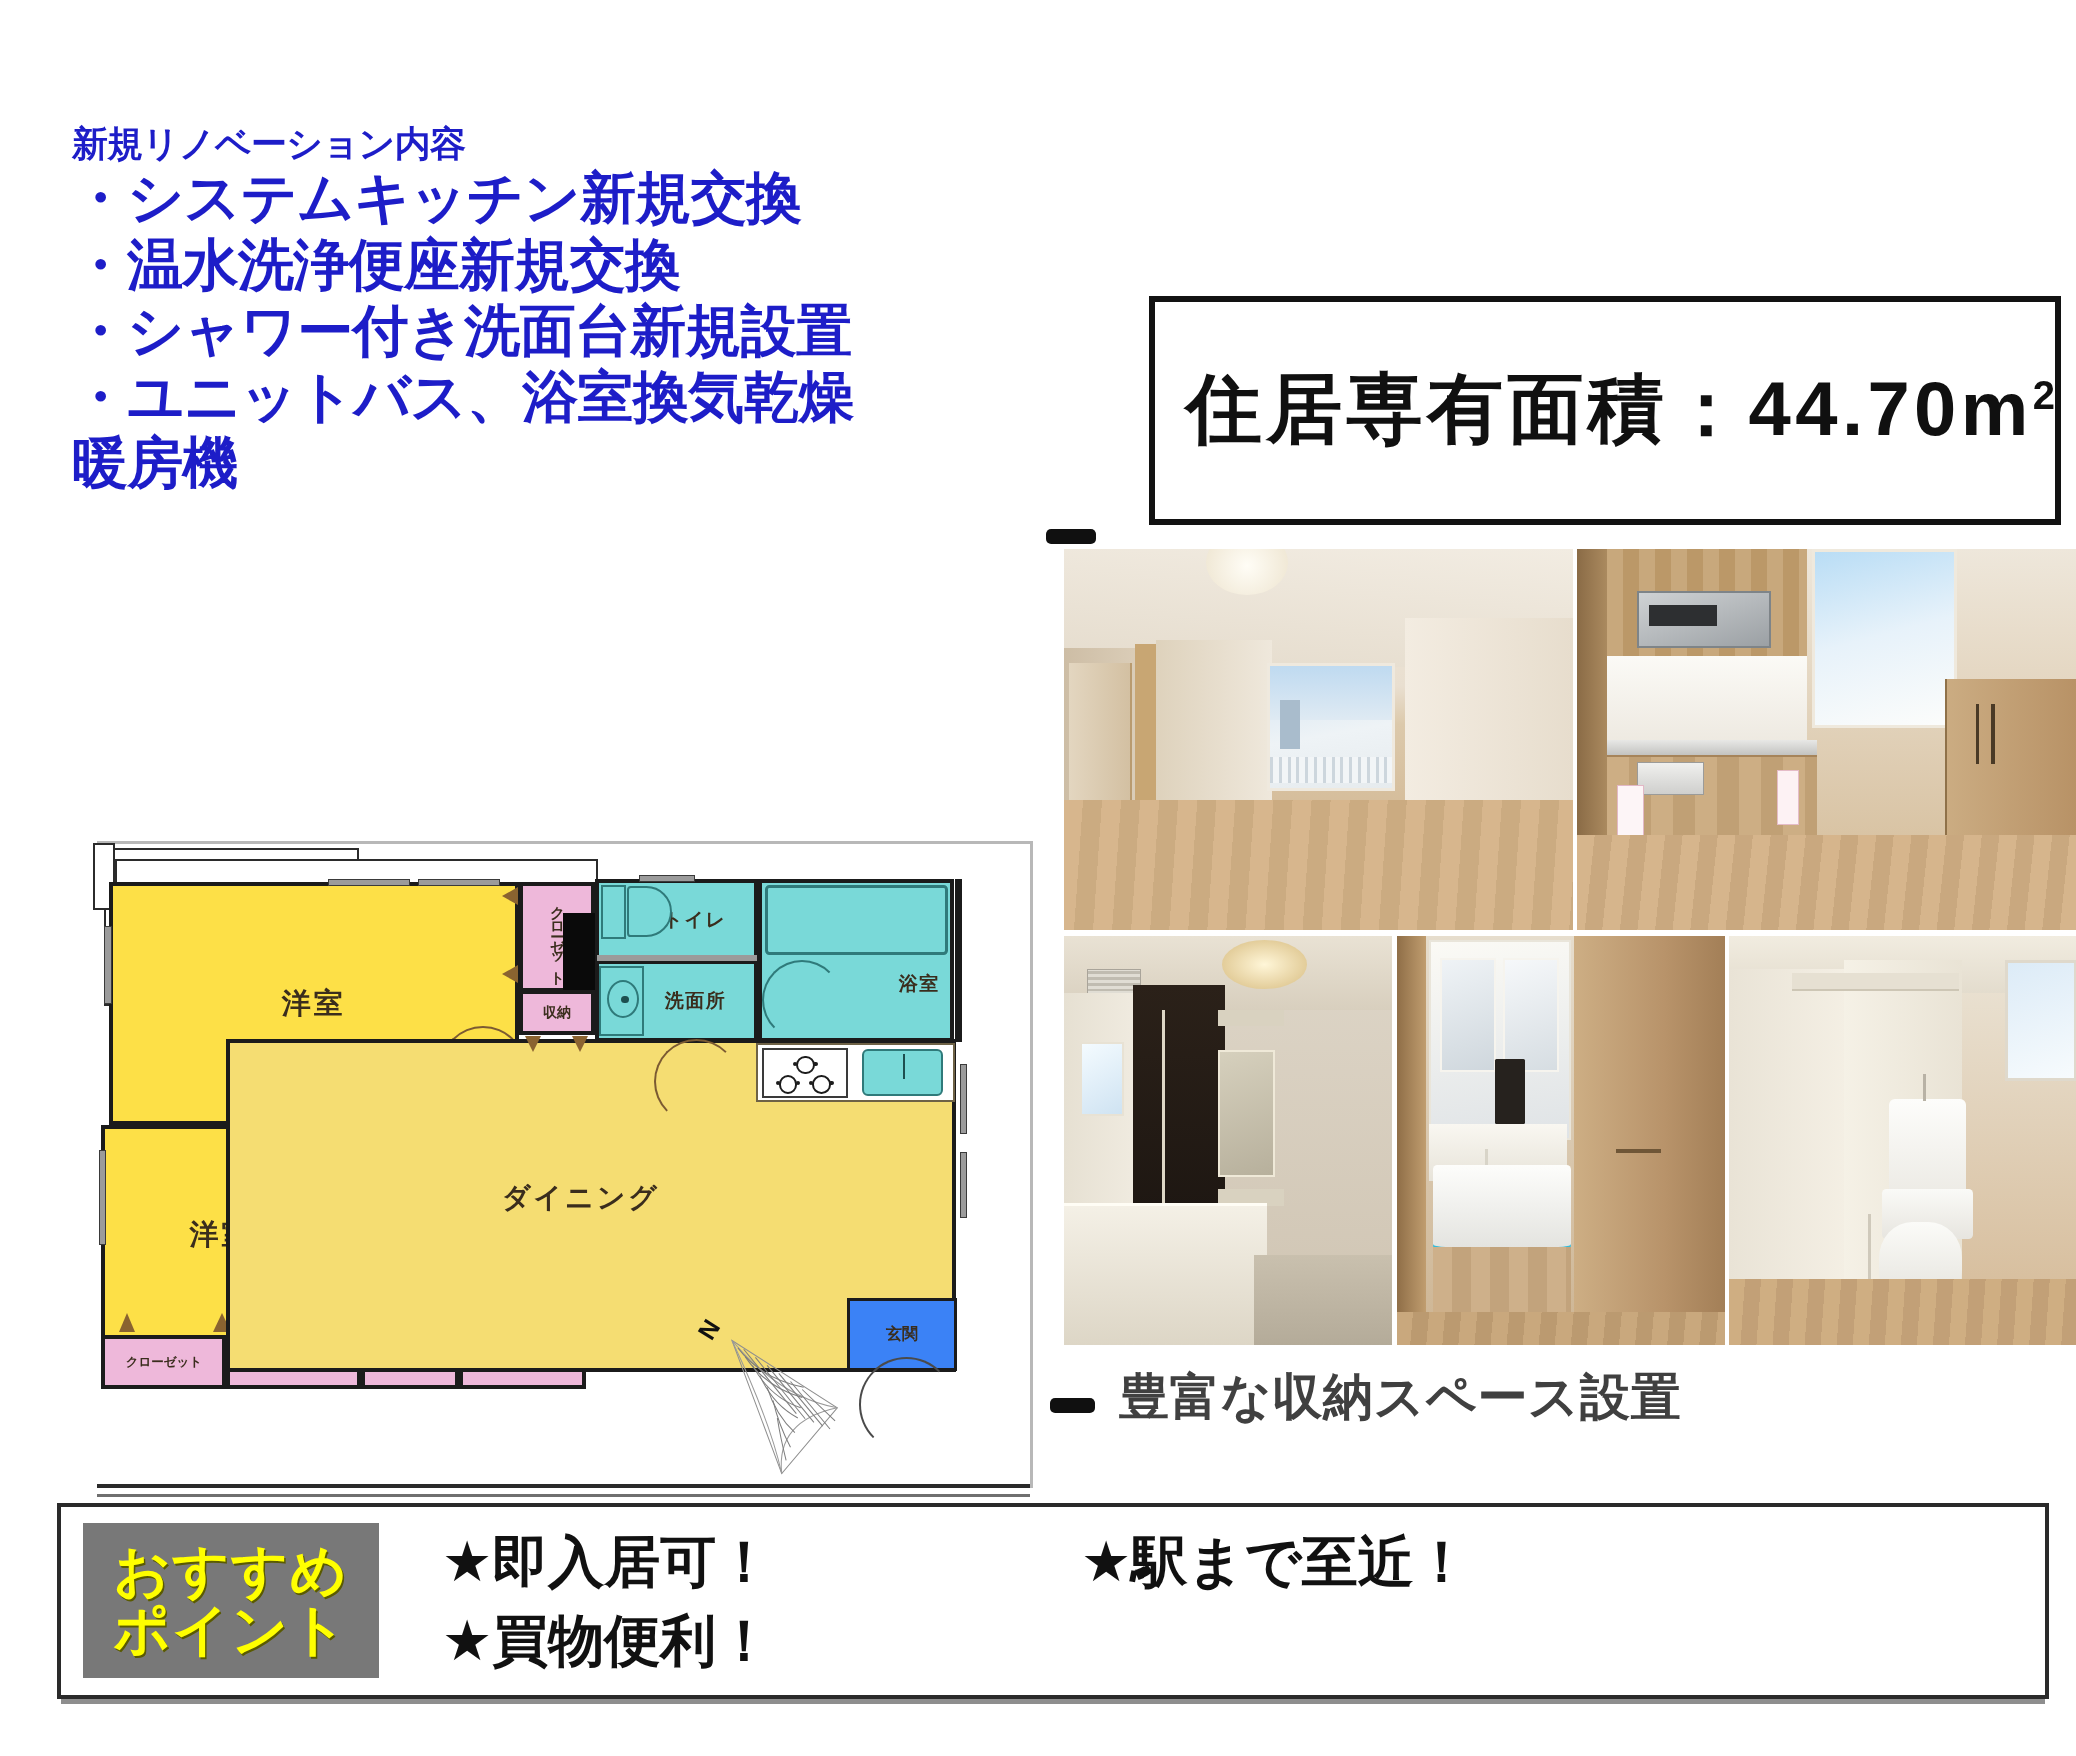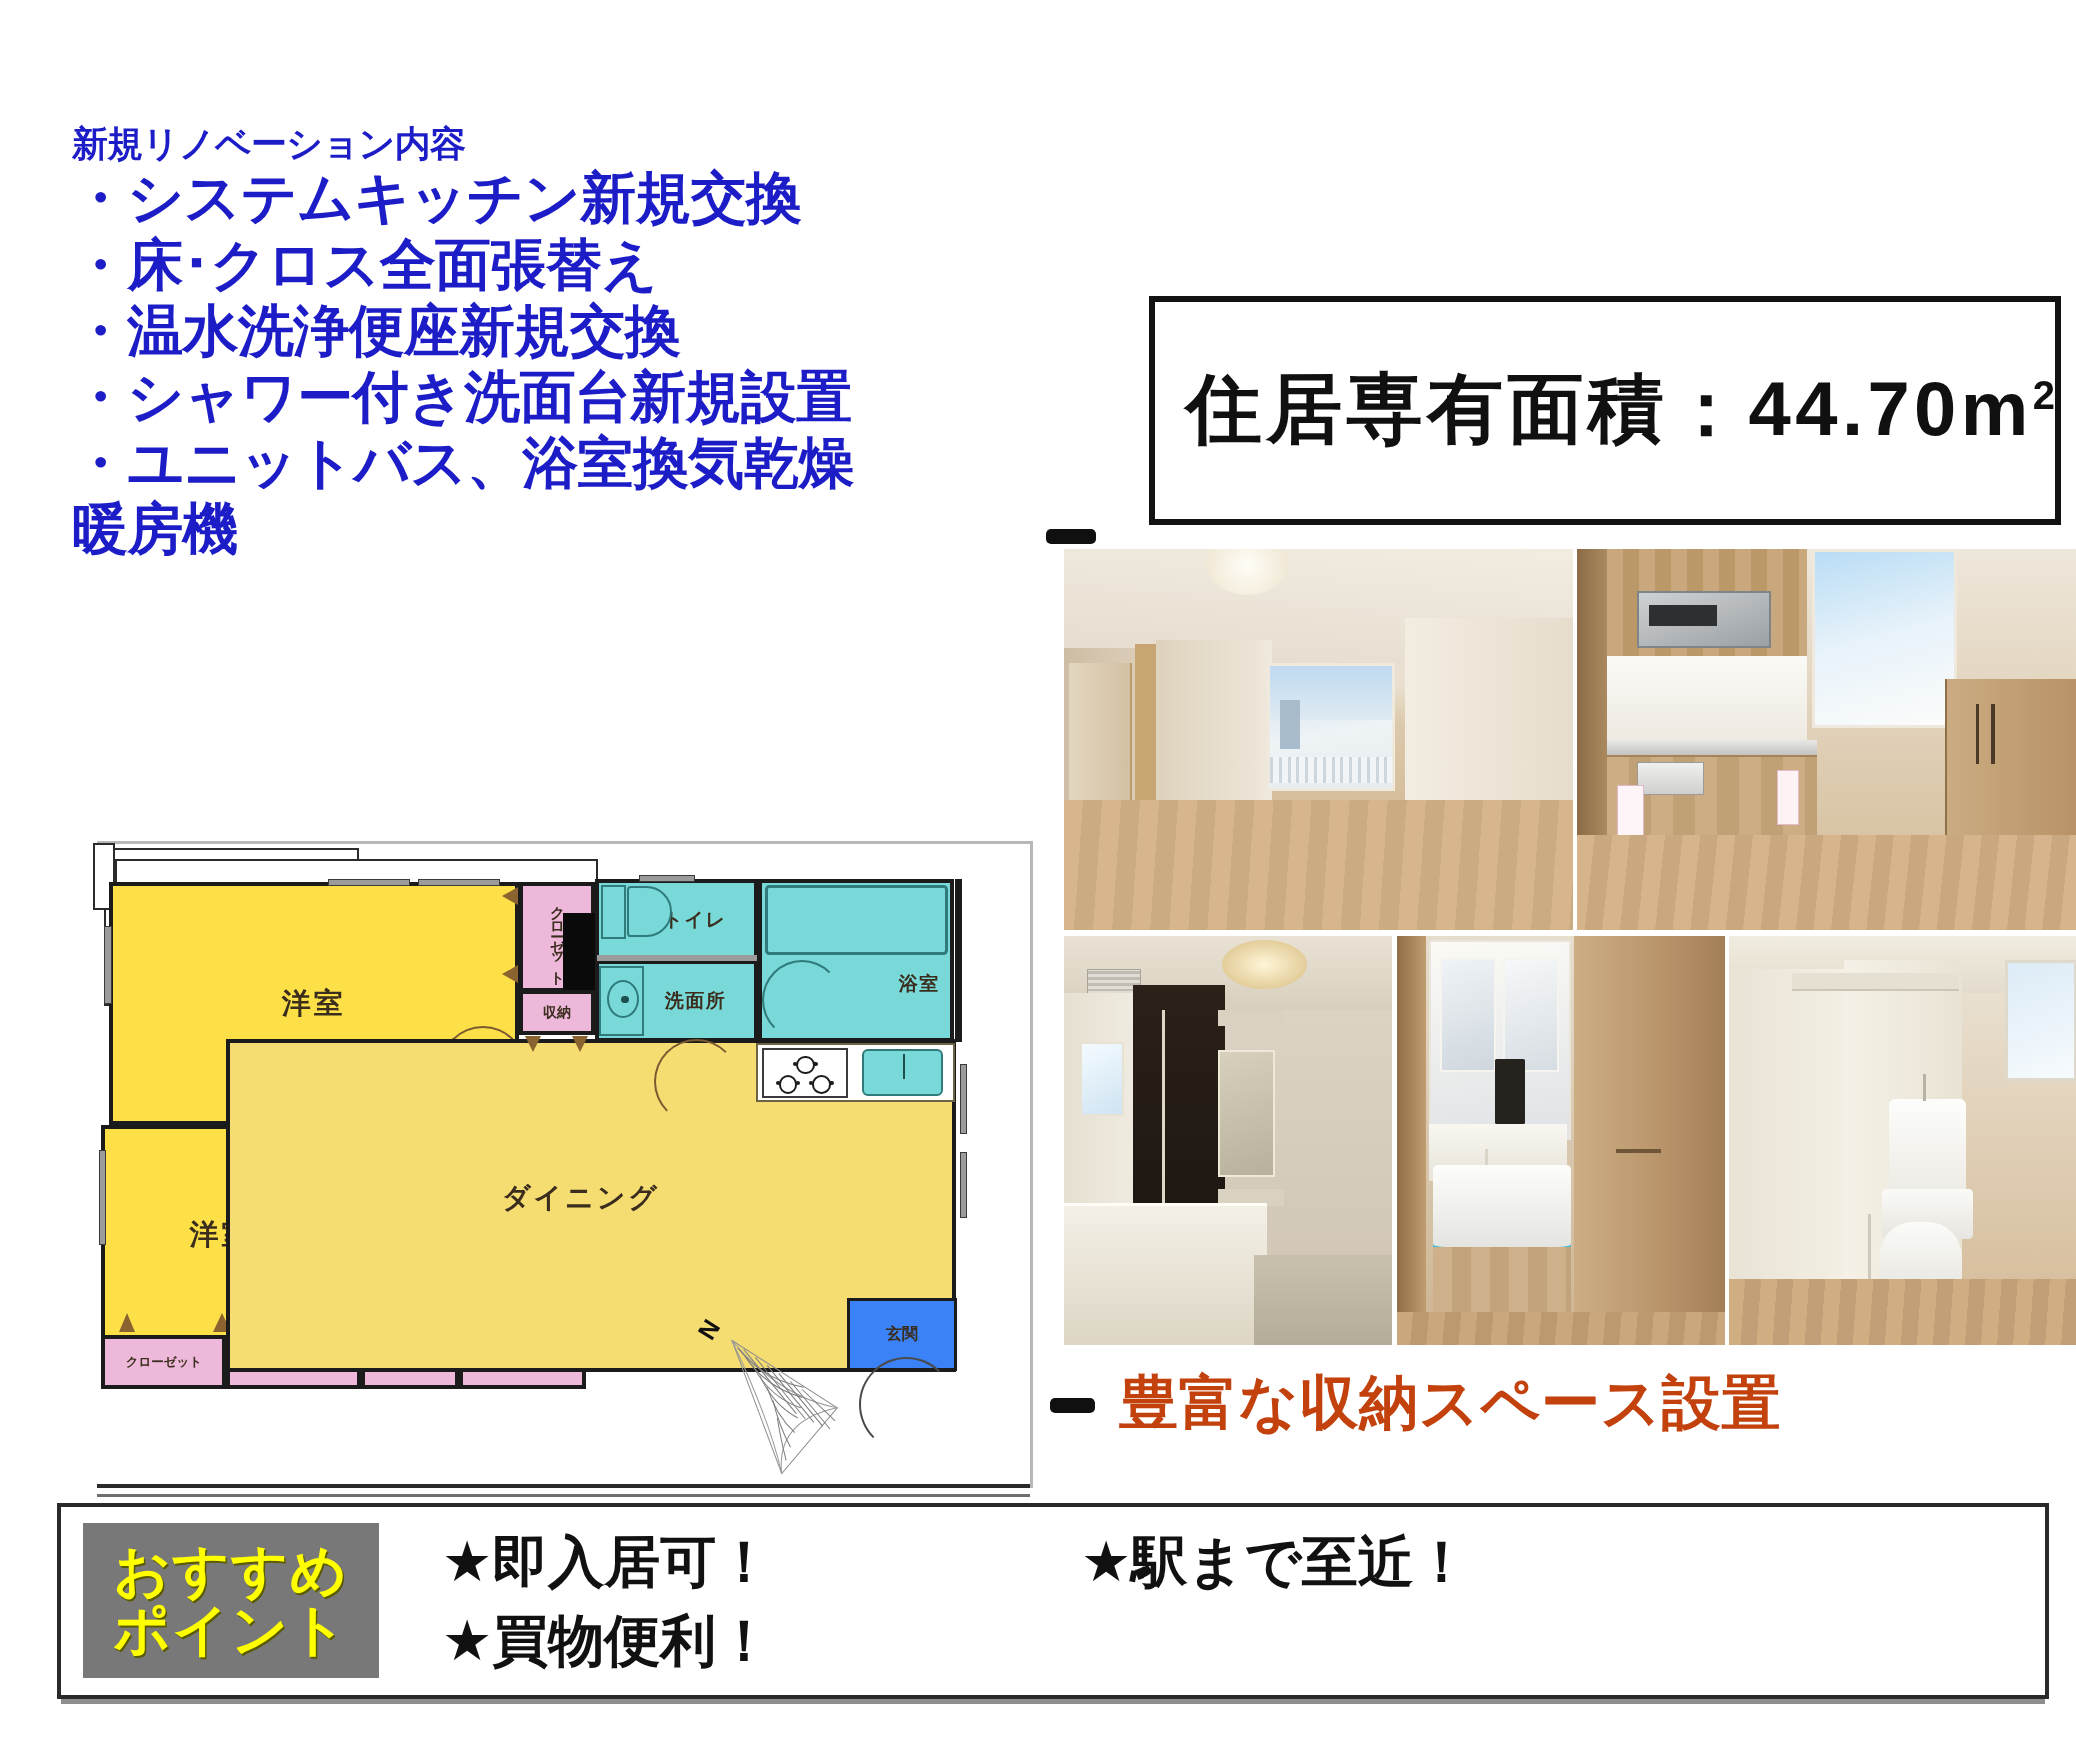--- a/index.html
+++ b/index.html
@@ -181,21 +181,21 @@
     background:linear-gradient(180deg,#fafaf7,#e7e5df);border-radius:4.4px;}
   .p5 .bowl{position:absolute;left:43%;top:70%;width:24%;height:22%;
     background:linear-gradient(180deg,#fbfbf8,#e2e0d9);border-radius:40% 40% 46% 46%;}
   .p5 .stick{position:absolute;left:40%;top:68%;width:2.9px;height:16%;background:#cfc9bb;}
   .p5 .floor{position:absolute;left:0;bottom:0;width:100%;height:16%;
     background:repeating-linear-gradient(94deg,#cfae82 0 16px,#c2a077 16px 32px);}
 
   
   #green-caption{
     position:absolute;left:1119px;top:1364px;width:879px;
-    color:#c2410c;font-weight:bold;font-size:59px;letter-spacing:0.7px;
+    color:#404040;font-weight:bold;font-size:50px;letter-spacing:0.7px;
     white-space:nowrap;
   }
 
   
   #plan-frame{
     position:absolute;left:97px;top:841px;width:936px;height:647px;
     background:#ffffff;border-top:3.7px solid #b8b8b8;border-right:3.7px solid #b8b8b8;
     box-sizing:border-box;
   }
   #plan-frame .pf-bottom{position:absolute;left:0;bottom:0;width:100%;height:3.7px;background:#2a2a2a;}
@@ -275,21 +275,20 @@
   .pt-col .pt{font-size:56px;font-weight:bold;color:#111;line-height:1.42;white-space:nowrap;}
   #pt-col-1{left:381px;}
   #pt-col-2{left:1020px;}
 </style>
 </head>
 <body>
 
 <div id="reno-block">
   <div class="reno-title">新規リノベーション内容</div>
   <div class="reno-line">・システムキッチン新規交換</div>
-  <div class="reno-line">・床･クロス全面張替え</div>
   <div class="reno-line">・温水洗浄便座新規交換</div>
   <div class="reno-line">・シャワー付き洗面台新規設置</div>
   <div class="reno-line">・ユニットバス、浴室換気乾燥</div>
   <div class="reno-line">暖房機</div>
 </div>
 
 <div id="area-box">
   <div id="area-text"><span>住居専有面積：44.70m</span><span class="sup">2</span></div>
 </div>
 

